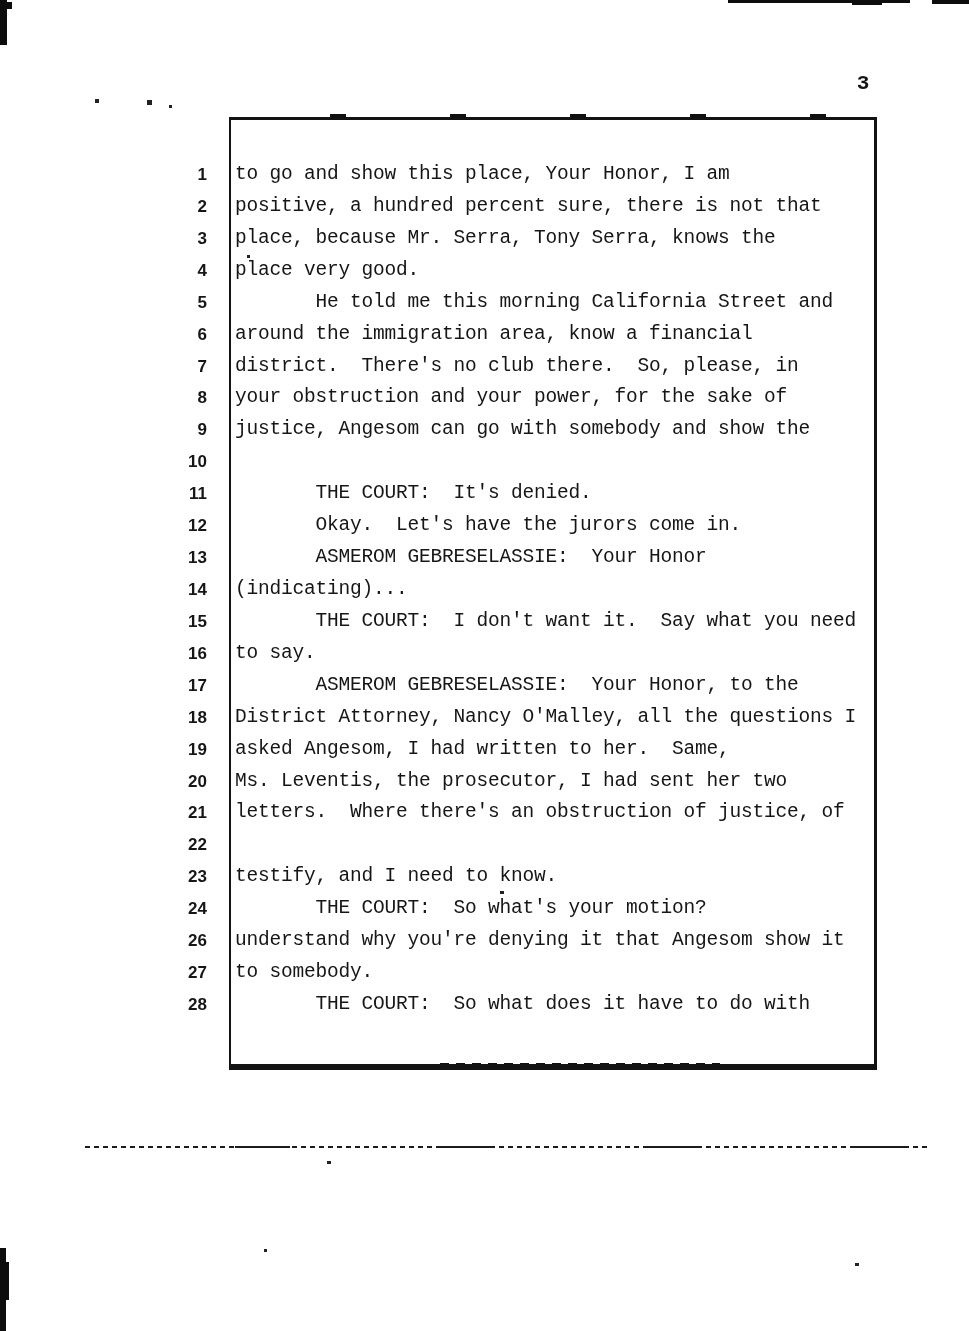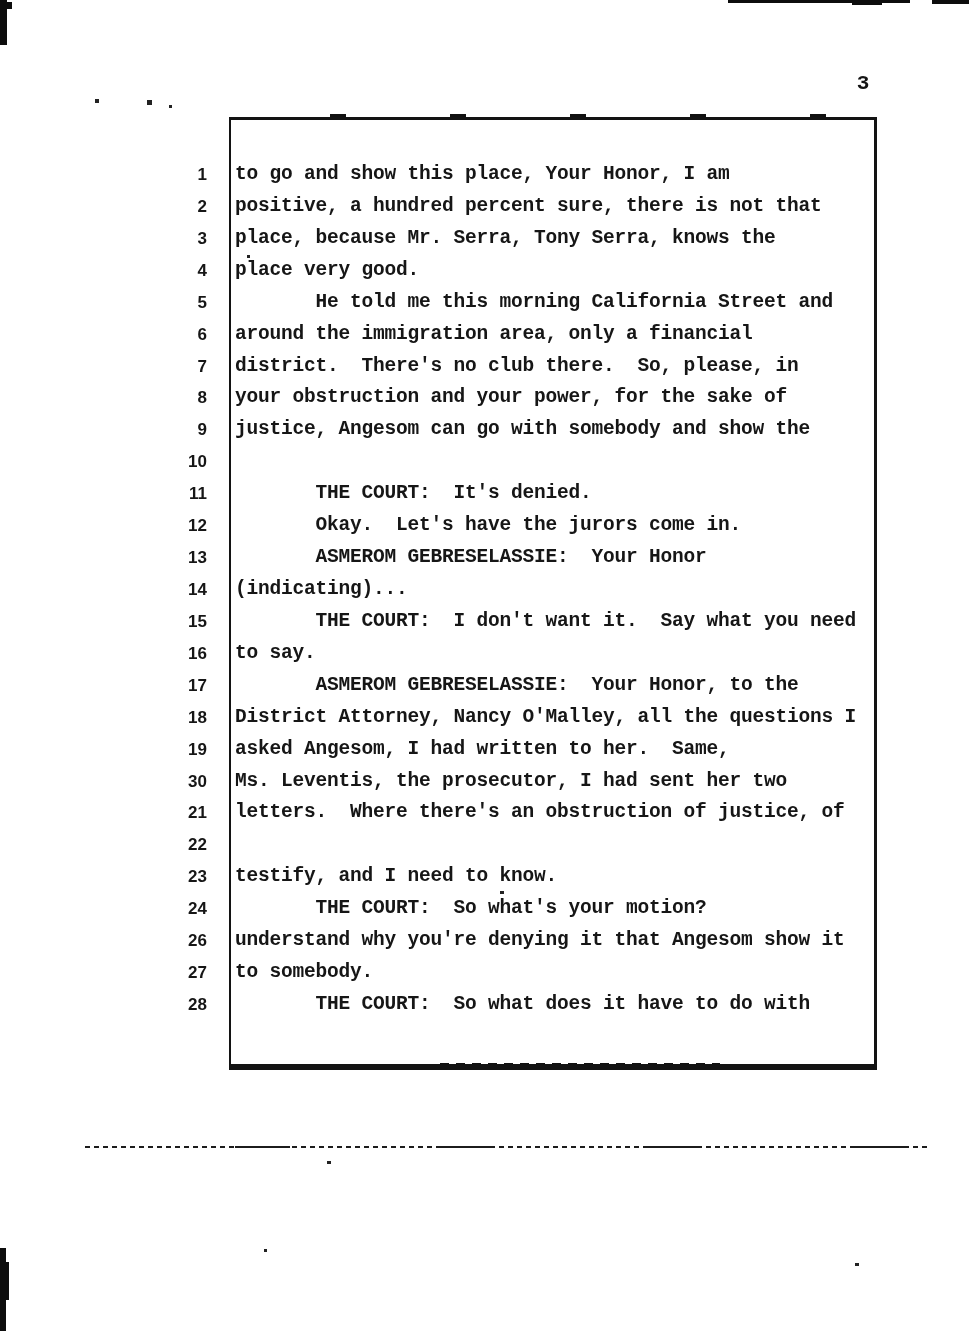--- a/index.html
+++ b/index.html
@@ -38,21 +38,20 @@
     width:57px;flex:0 0 57px;
     text-align:right;
     font-family:"Liberation Sans","DejaVu Sans",sans-serif;
     font-size:17px;font-weight:700;color:#161616;
   }
   .ltext{
     margin-left:28px;
     font-size:19.5px;letter-spacing:-0.2px;
     color:#161616;
     white-space:pre;
-    font-weight:bold;
   }
   .dashes-top{
     position:absolute;left:330px;top:114px;width:545px;height:3px;
     background:repeating-linear-gradient(90deg,#111 0 16px,transparent 16px 120px);
   }
   .dashes-under{
     position:absolute;left:440px;top:1063px;width:280px;height:3px;
     background:repeating-linear-gradient(90deg,#111 0 9px,transparent 9px 16px);
   }
   .separator{
@@ -115,21 +114,21 @@
     <div class="ltext">place very good.</div>
   </div>
 
   <div class="trow">
     <div class="lnum">5</div>
     <div class="ltext">       He told me this morning California Street and</div>
   </div>
 
   <div class="trow">
     <div class="lnum">6</div>
-    <div class="ltext">around the immigration area, only a financial</div>
+    <div class="ltext">around the immigration area, know a financial</div>
   </div>
 
   <div class="trow">
     <div class="lnum">7</div>
     <div class="ltext">district.  There's no club there.  So, please, in</div>
   </div>
 
   <div class="trow">
     <div class="lnum">8</div>
     <div class="ltext">your obstruction and your power, for the sake of</div>
@@ -183,21 +182,21 @@
     <div class="lnum">18</div>
     <div class="ltext">District Attorney, Nancy O'Malley, all the questions I</div>
   </div>
 
   <div class="trow">
     <div class="lnum">19</div>
     <div class="ltext">asked Angesom, I had written to her.  Same,</div>
   </div>
 
   <div class="trow">
-    <div class="lnum">30</div>
+    <div class="lnum">20</div>
     <div class="ltext">Ms. Leventis, the prosecutor, I had sent her two</div>
   </div>
 
   <div class="trow">
     <div class="lnum">21</div>
     <div class="ltext">letters.  Where there's an obstruction of justice, of</div>
   </div>
 
   <div class="trow">
     <div class="lnum">22</div>

